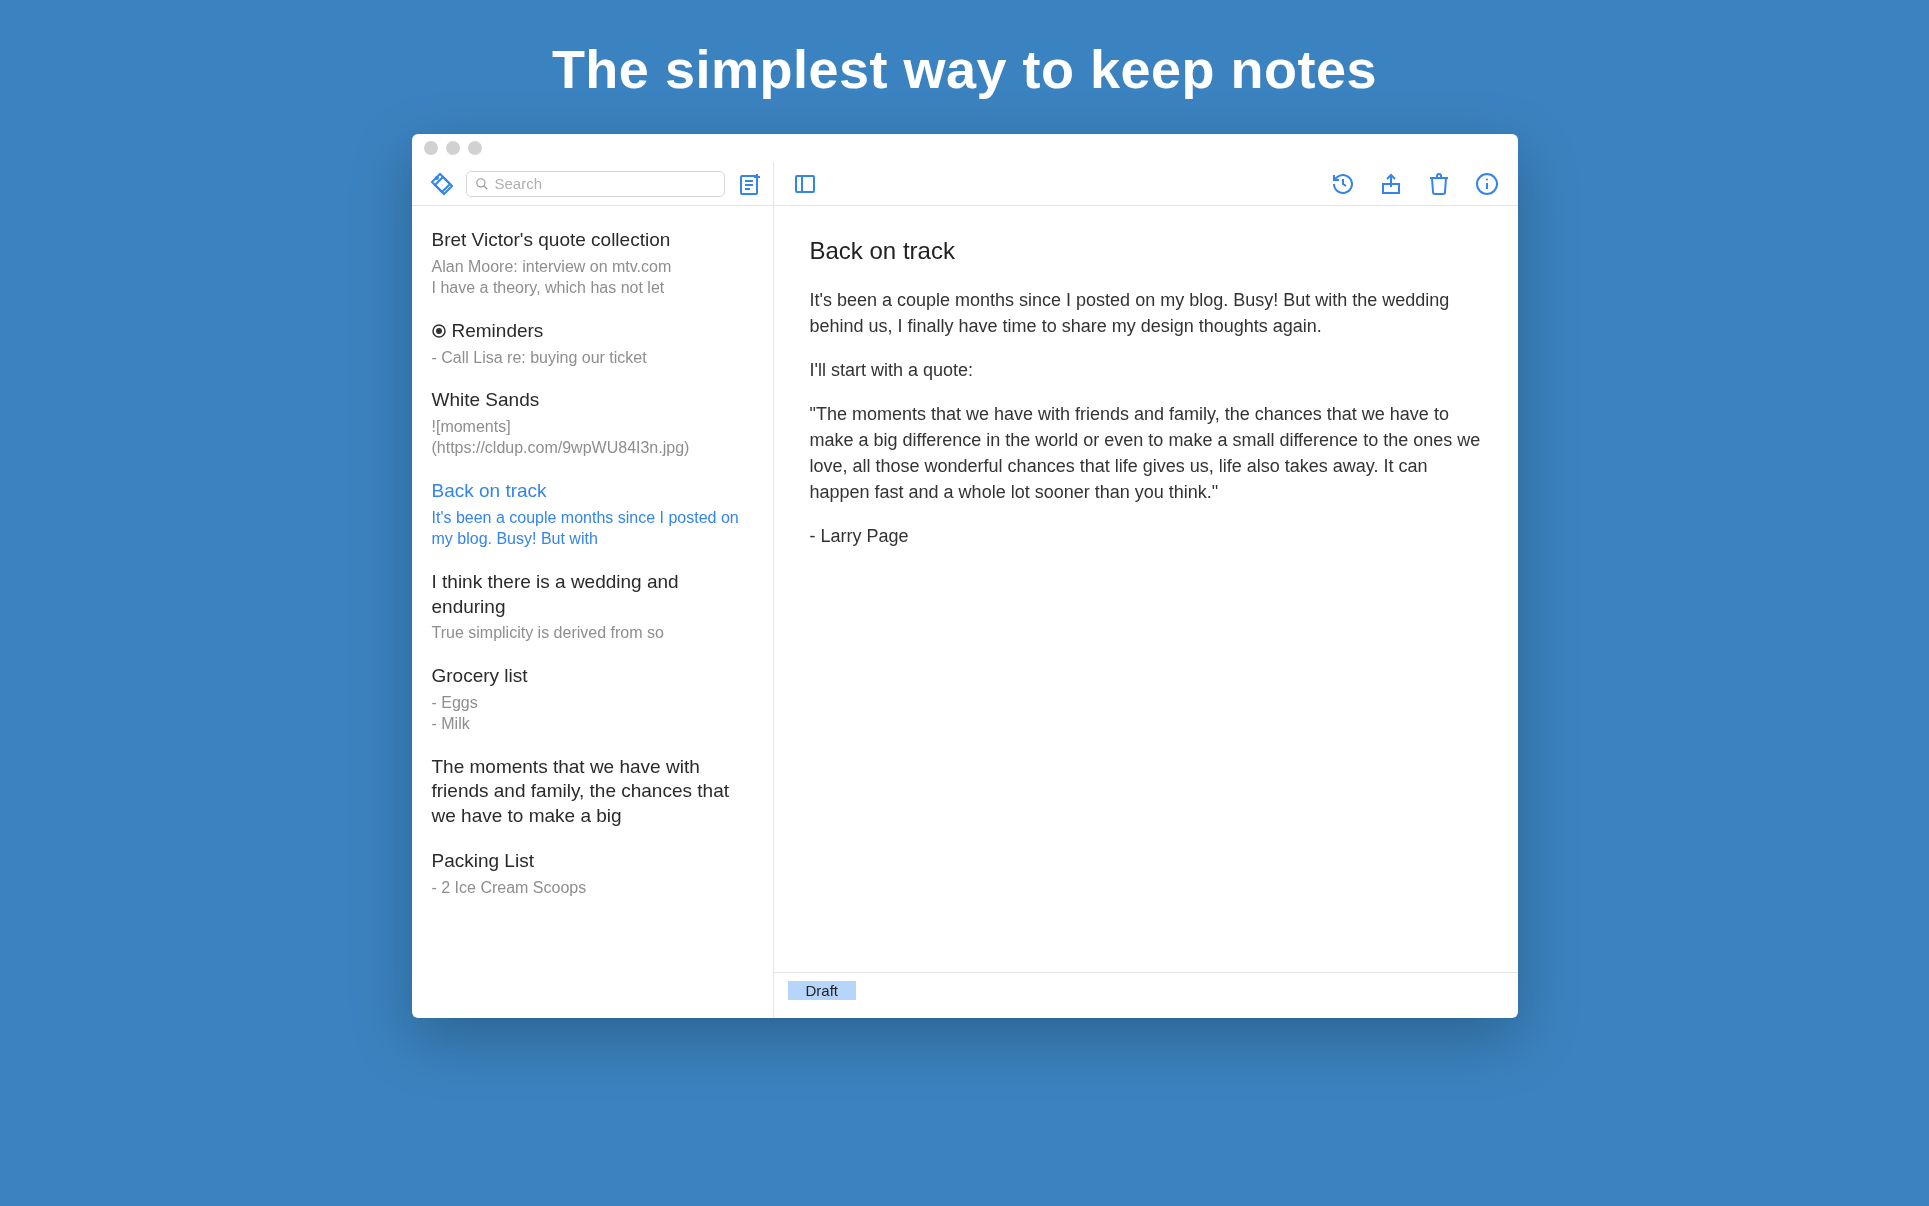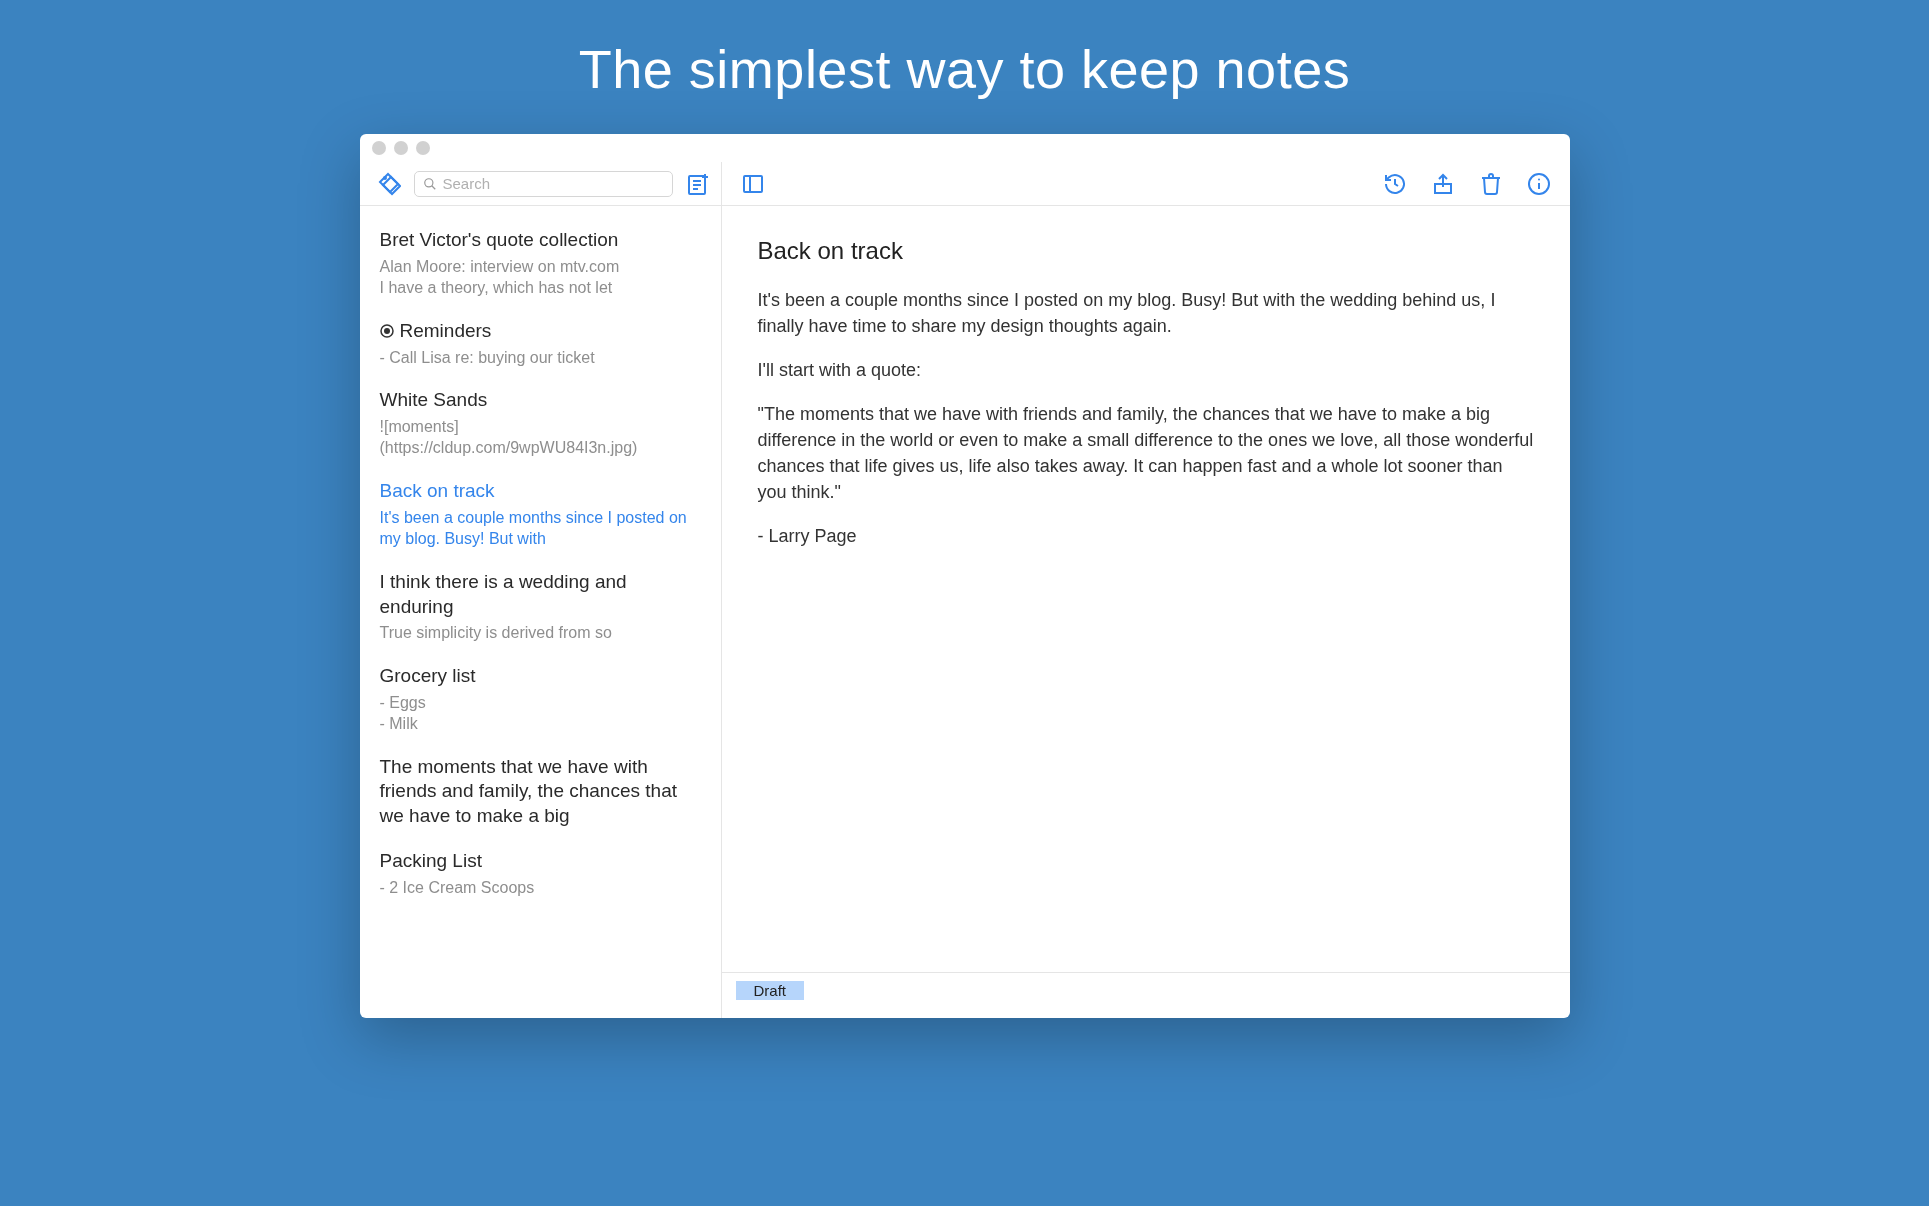--- a/index.html
+++ b/index.html
@@ -7,23 +7,23 @@
     --accent:#3485eb;
     --gray:#8e8e8e;
     --text:#2a2a2a;
     --muted:#8e8e8e;
     --window-radius:6px;
     --border:#e5e5e5;
   }
   *{box-sizing:border-box;margin:0;padding:0;font-family:-apple-system,BlinkMacSystemFont,"Segoe UI",Helvetica,Arial,sans-serif;}
   body{background:var(--bg);width:1929px;height:1206px;overflow:hidden;}
   .hero{width:100%;text-align:center;}
-  .hero h1{color:#fff;font-weight:400;font-size:54px;letter-spacing:0.5px;padding:38px 0 34px;}
+  .hero h1{color:#fff;font-weight:700;font-size:54px;letter-spacing:0.5px;padding:38px 0 34px;}
   .window{
-    width:1210px;height:884px;margin:0 auto;background:#fff;border-radius:var(--window-radius);
+    width:1106px;height:884px;margin:0 auto;background:#fff;border-radius:var(--window-radius);
     box-shadow:0 20px 60px rgba(0,0,0,0.25);overflow:hidden;display:flex;flex-direction:column;
   }
   .titlebar{height:28px;display:flex;align-items:center;padding:0 12px;gap:8px;}
   .dot{width:14px;height:14px;border-radius:50%;background:#d1d1d1;}
   .toolbar{height:44px;display:flex;align-items:center;border-bottom:1px solid var(--border);}
   .toolbar-left{width:362px;display:flex;align-items:center;padding:0 10px 0 16px;gap:12px;border-right:1px solid var(--border);height:100%;}
   .toolbar-right{flex:1;display:flex;align-items:center;padding:0 18px;gap:22px;height:100%;}
   .spacer{flex:1;}
   .icon-btn{width:26px;height:26px;display:flex;align-items:center;justify-content:center;cursor:pointer;color:var(--accent);}
   .icon-btn svg{width:24px;height:24px;}

